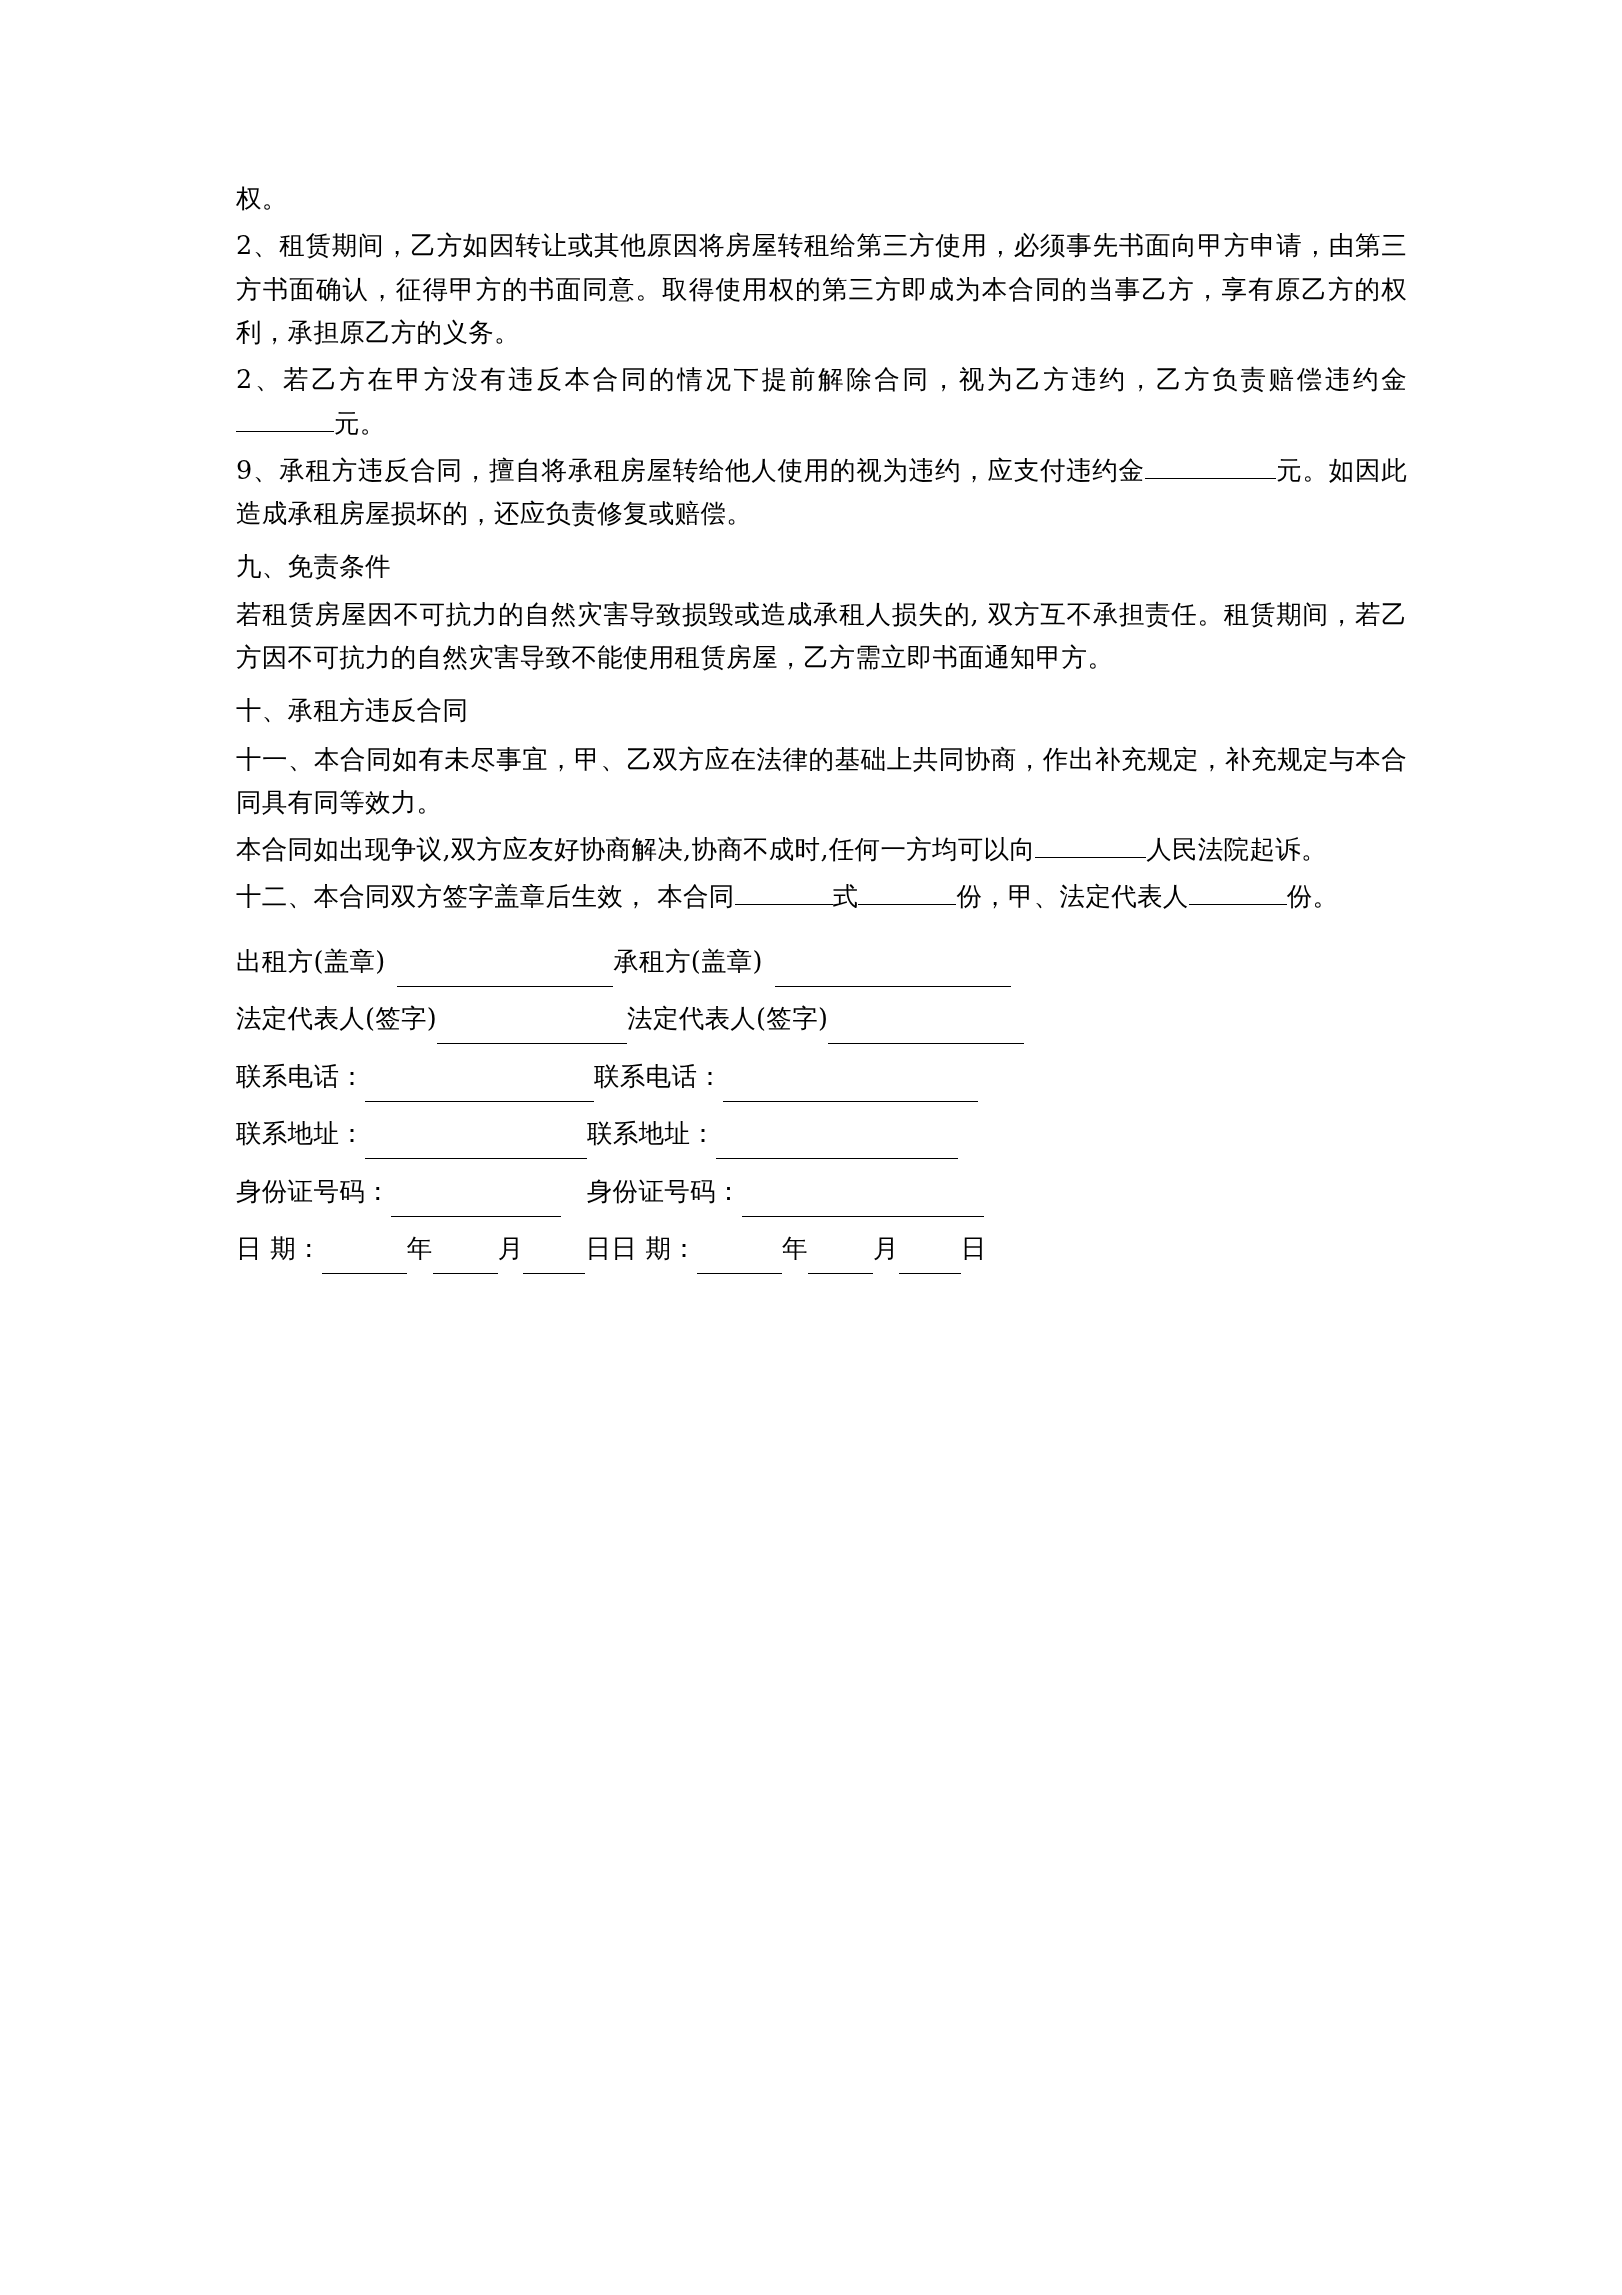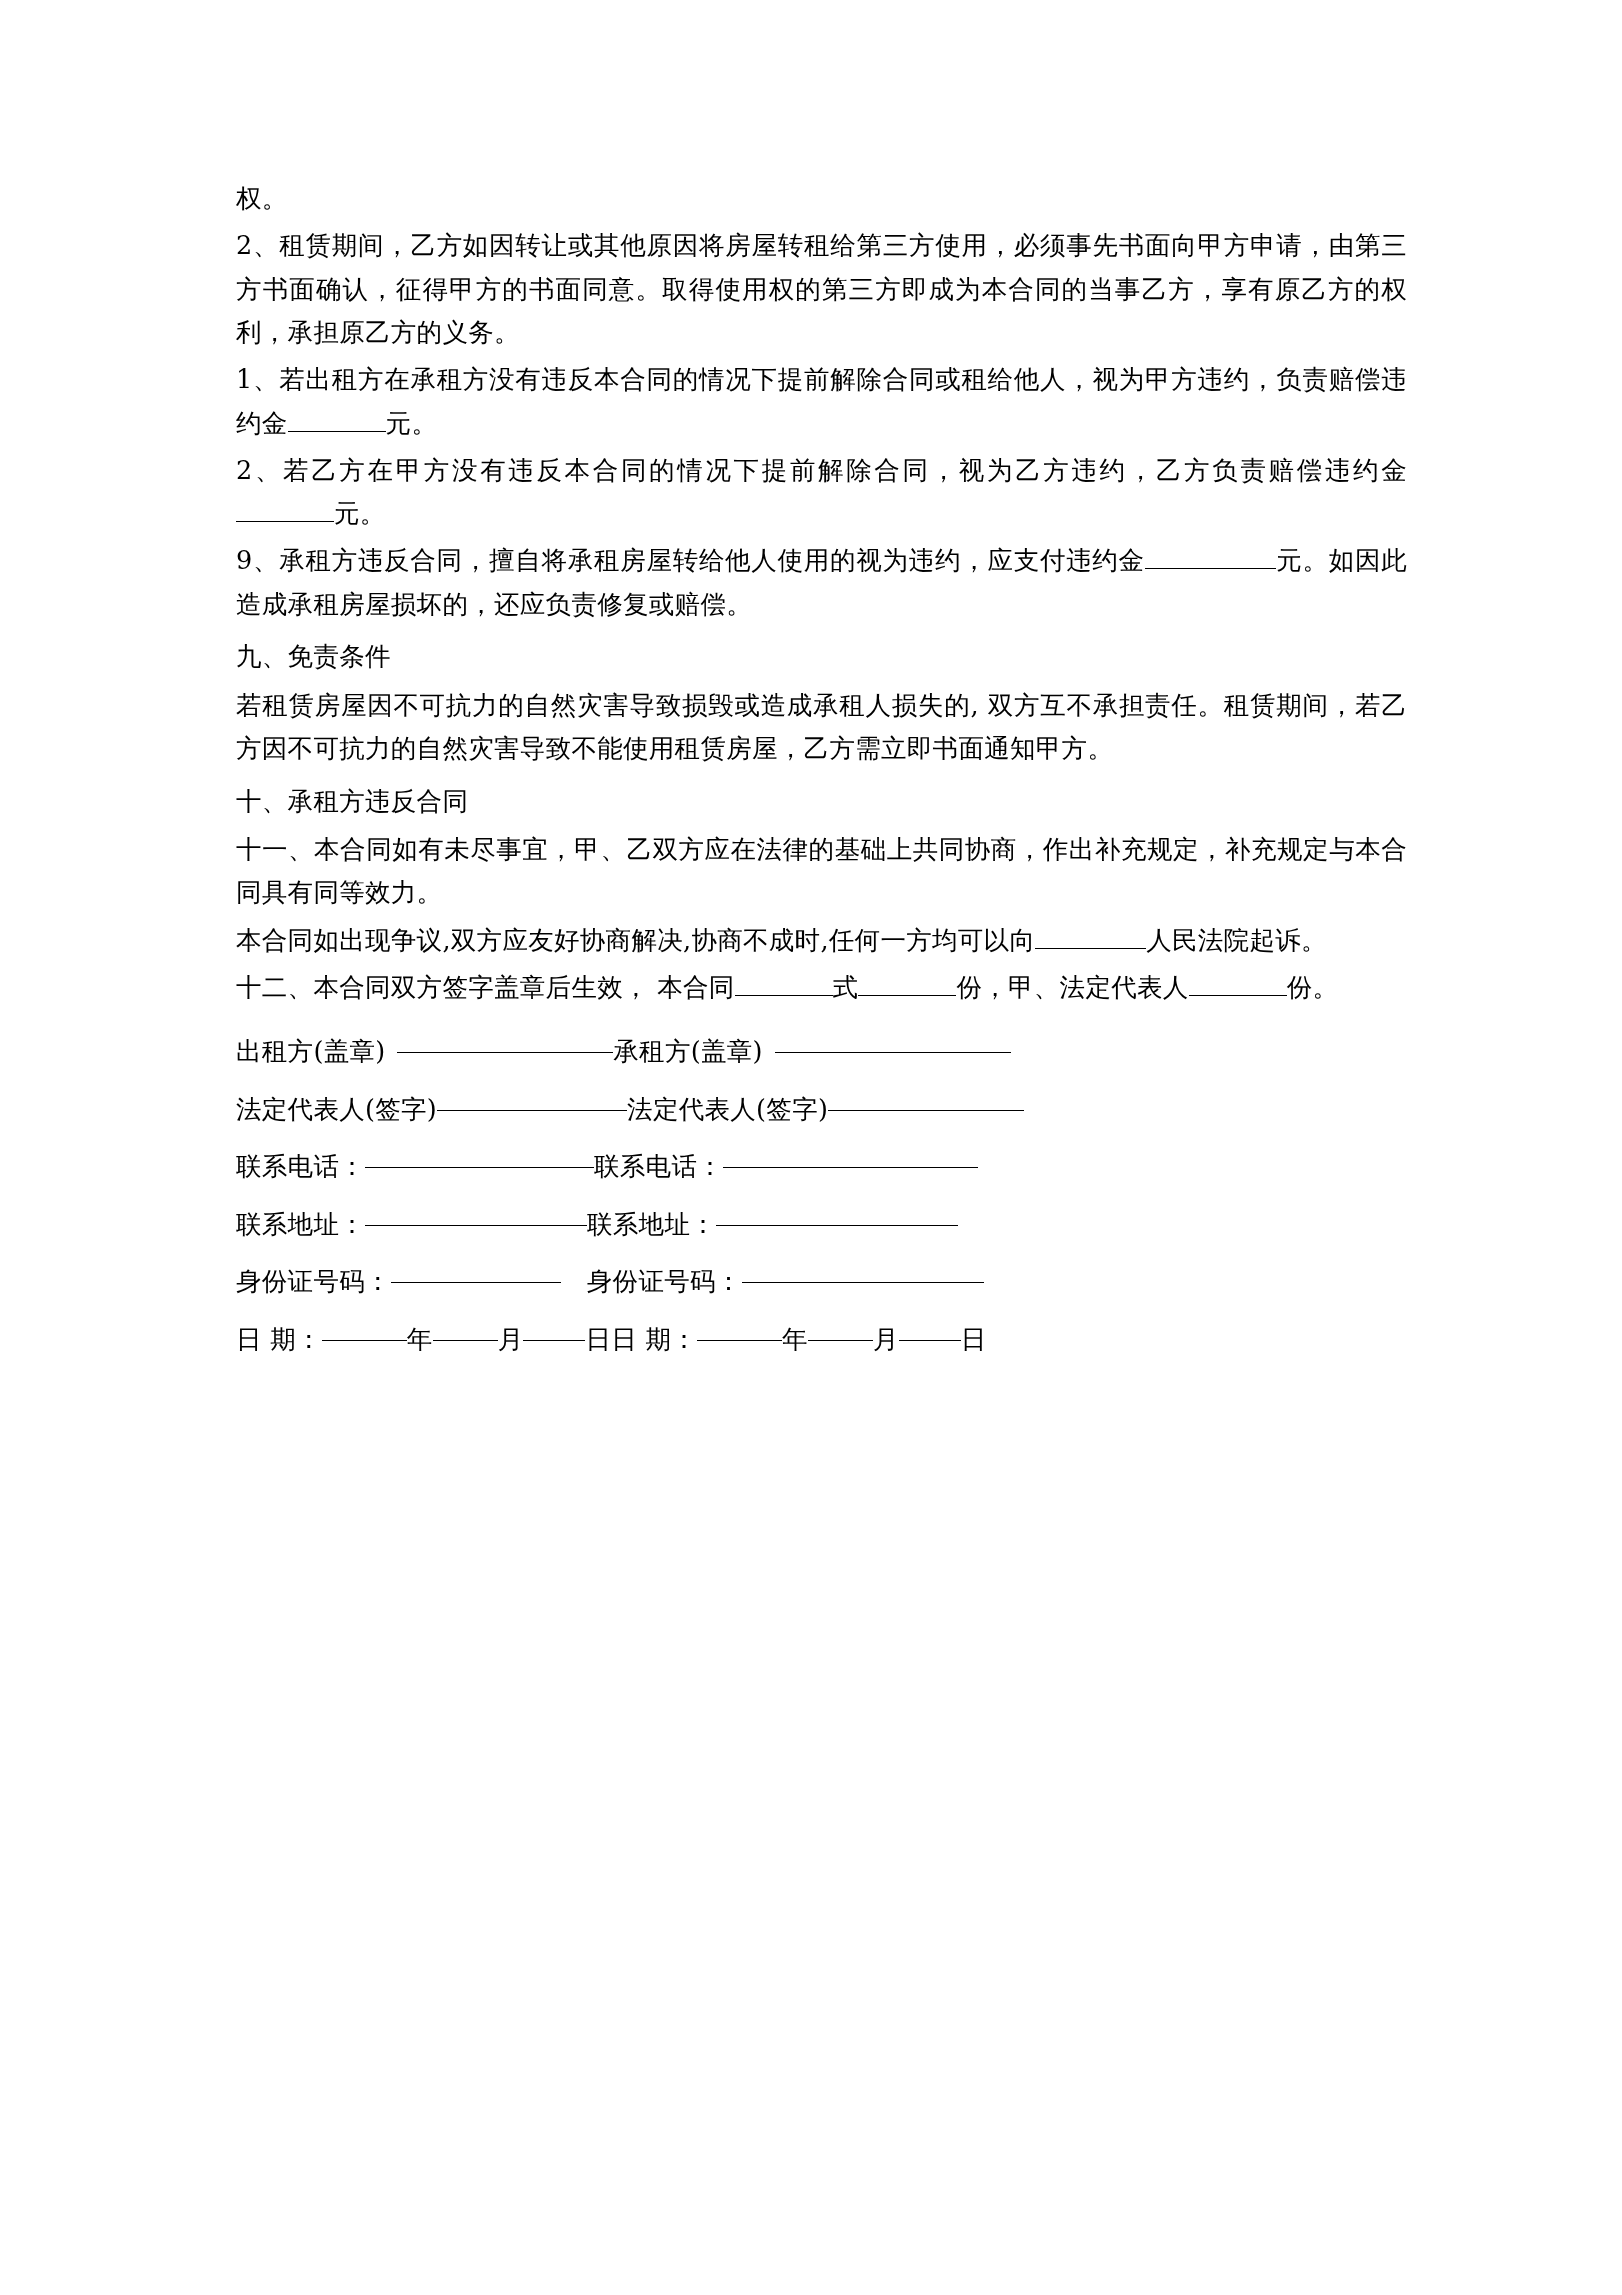--- a/index.html
+++ b/index.html
@@ -51,21 +51,21 @@
   .b-xl { width: 131px; }
 
   
   .sig-block {
     margin-top: 17px;
     font-size: 25.5px;
     line-height: 2.0;
   }
   .sig-row {
     display: flex;
-    align-items: flex-start;
+    align-items: flex-end;
     white-space: nowrap;
     margin-bottom: 6.5px;
   }
   .sig-label { }
   .ul {
     display: inline-block;
     border-bottom: 1.3px solid #000;
     height: 26px;
   }
   .ul-1 { width: 216px; }
@@ -88,21 +88,20 @@
 <body>
 
 <div class="page">
   <div class="doc-body">
 
     <p class="para">权。</p>
 
     <p class="para">2、租赁期间，乙方如因转让或其他原因将房屋转租给第三方使用，必须事先书面向甲方申请，由第三方书面确认，征得甲方的书面同意。取得使用权的第三方即成为本合同的当事乙方，享有原乙方的权利，承担原乙方的义务。</p>
 
 
-    <p class="para"><span>1、若出租方在承租方没有违反本合同的情况下提前解除合同或租给他人，视为甲方违约，负责赔偿违约金</span><span class="blank b-md"></span><span>元。</span></p>
 
     <p class="para"><span>2、若乙方在甲方没有违反本合同的情况下提前解除合同，视为乙方违约，乙方负责赔偿违约金</span><span class="blank b-md"></span><span>元。</span></p>
 
     <p class="para"><span>9、承租方违反合同，擅自将承租房屋转给他人使用的视为违约，应支付违约金</span><span class="blank b-xl"></span><span>元。如因此造成承租房屋损坏的，还应负责修复或赔偿。</span></p>
 
     <p class="heading">九、免责条件</p>
 
     <p class="para">若租赁房屋因不可抗力的自然灾害导致损毁或造成承租人损失的, 双方互不承担责任。租赁期间，若乙方因不可抗力的自然灾害导致不能使用租赁房屋，乙方需立即书面通知甲方。</p>
 
     <p class="heading">十、承租方违反合同</p>

